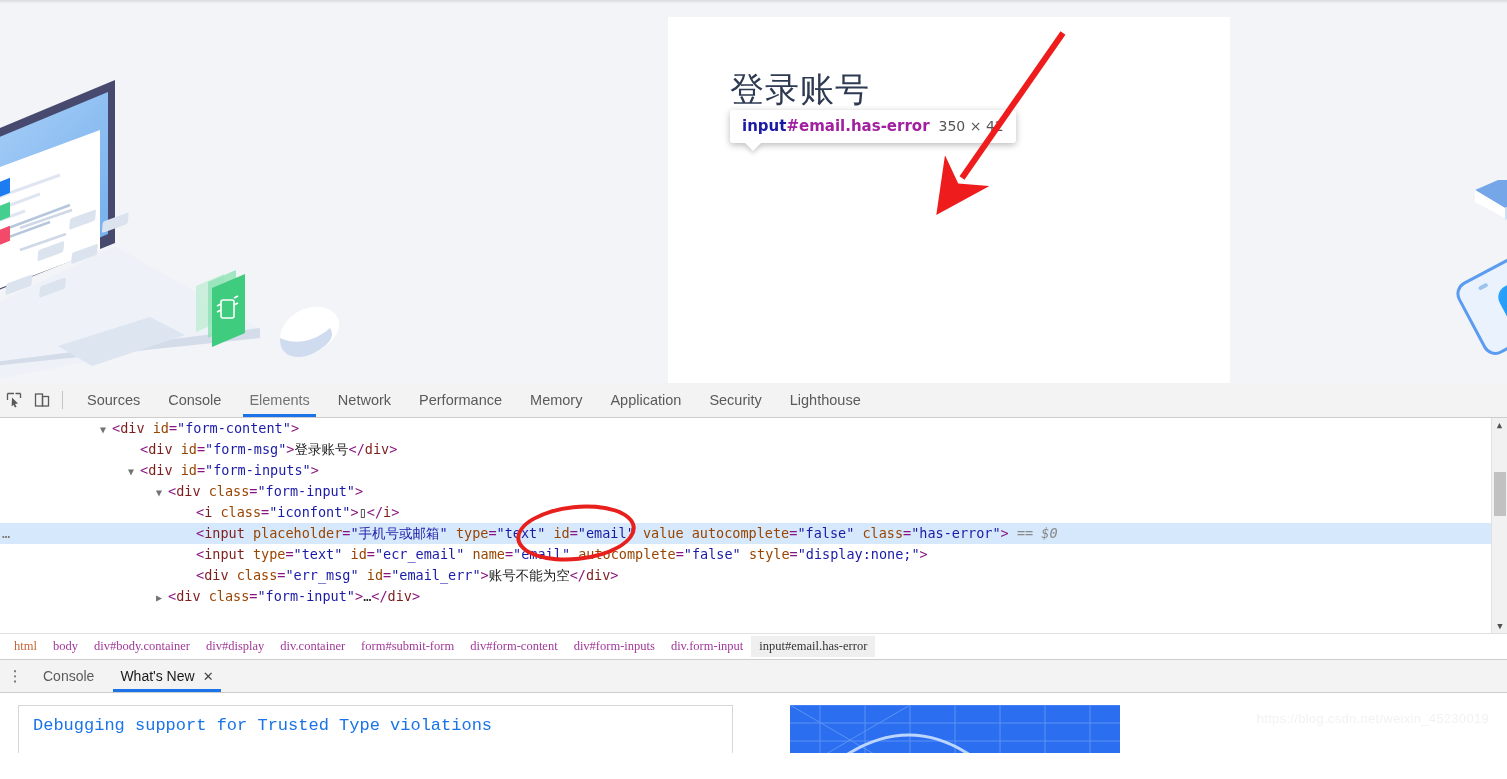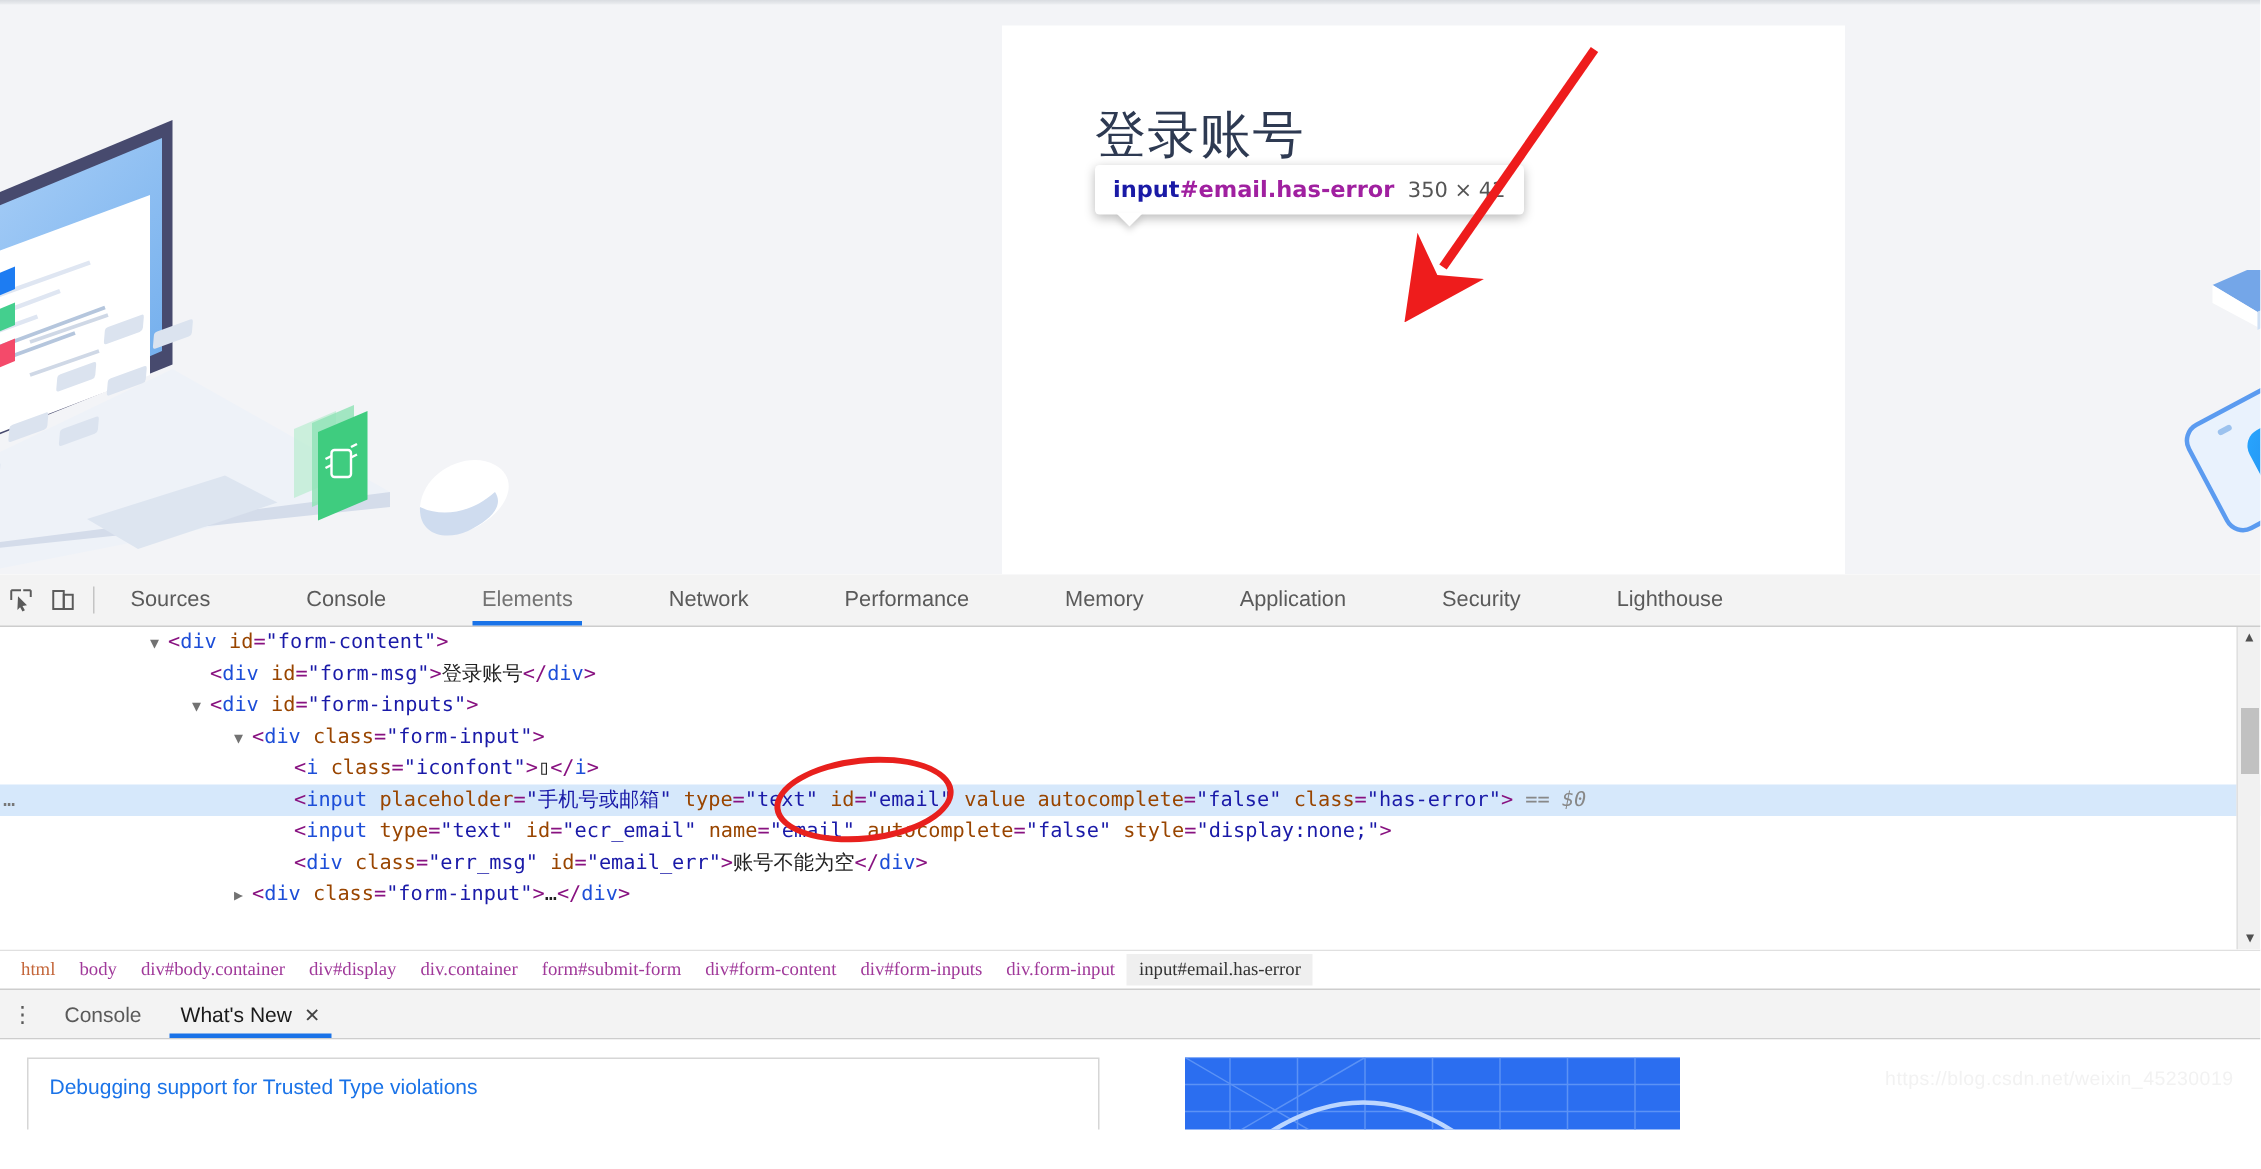--- a/index.html
+++ b/index.html
@@ -103,39 +103,39 @@
 
   
   .devtools { position:absolute; left:0; top:383px; width:1507px; height:396px; background:#fff;
               font-family:"Liberation Sans", sans-serif; }
   .dt-toolbar {
     height:35px; background:#f3f3f3; border-bottom:1px solid #cdcdcd;
     display:flex; align-items:center; position:relative;
   }
   .dt-icon-btn { width:28px; height:26px; display:flex; align-items:center; justify-content:center; cursor:pointer; }
   .dt-sep { width:1px; height:18px; background:#c4c4c4; margin:0 10px 0 6px; }
-  .dt-tabs { display:flex; align-items:stretch; height:100%;gap:36px; }
+  .dt-tabs { display:flex; align-items:stretch; height:100%; }
   .dt-tab {
     padding: 0 14px; display:flex; align-items:center; font-size:14.5px; color:#5a5a5a;
     cursor:pointer; position:relative; white-space:nowrap;
   }
   .dt-tab.active { color:#737373; }
   .dt-tab.active:after {
     content:""; position:absolute; left:8px; right:8px; bottom:0; height:3px; background:#1a73e8;
   }
 
   .dt-tree {
     position:relative; height:215px; background:#fff; overflow:hidden;
     font-family:"DejaVu Sans Mono", monospace; font-size:13.5px; line-height:21px;
     color:#222;
   }
   .code-line { white-space:pre; height:21px; padding-left:4px; position:relative; }
   .code-line.sel { background:#d6e8fb; }
   .code-line.sel .ellip { position:absolute; left:2px; color:#777; letter-spacing:1px;}
-  .tagname { color:#1d4ed8; }
+  .tagname { color:#7f1d1d; }
   .attrname { color:#994500; }
   .attrval { color:#1a1aa8; }
   .punct { color:#881280; }
   .txt { color:#222; }
   .dollar { color:#888; font-style:italic; }
   .tri { color:#727272; font-size:10px; }
 
   .red-circle {
     position:absolute; left:516px; top:505px; width:120px; height:56px;
     border:4px solid #e8201d; border-radius:50%; z-index:25;
@@ -162,21 +162,21 @@
   .drawer-tab.active { color:#1a1a1a; }
   .drawer-tab.active:after { content:""; position:absolute; left:6px; right:6px; bottom:0; height:3px; background:#1a73e8; }
   .tab-close { margin-left:8px; font-size:13px; color:#444; }
 
   .drawer-sub { height:32px; display:flex; align-items:center; padding-left:15px; font-size:14px; color:#333; background:#fff; border-bottom:1px solid #e6e6e6;}
   .drawer-body { position:relative; height:60px; background:#fff; overflow:hidden; }
   .wn-card {
     position:absolute; left:18px; top:12px; width:715px; height:70px;
     border:1px solid #d6d6d6; background:#fff; padding:10px 14px;
   }
-  .wn-title { font-size:14px; color:#1a73e8; font-family:Liberation Sans, sans-serif; }
+  .wn-title { font-size:17px; color:#1a73e8; font-family:Liberation Mono, monospace; }
   .wn-desc { font-size:13.5px; color:#444; margin-top:6px; }
   .wn-image {
     position:absolute; left:790px; top:12px; width:330px; height:70px;
     background:#2b6ef0; overflow:hidden;
   }
   .watermark {
     position:absolute; right:18px; top:18px; font-size:13px; color:#f2f2f2;
     font-family:"Liberation Sans", sans-serif; letter-spacing:.3px;
   }
 </style>

